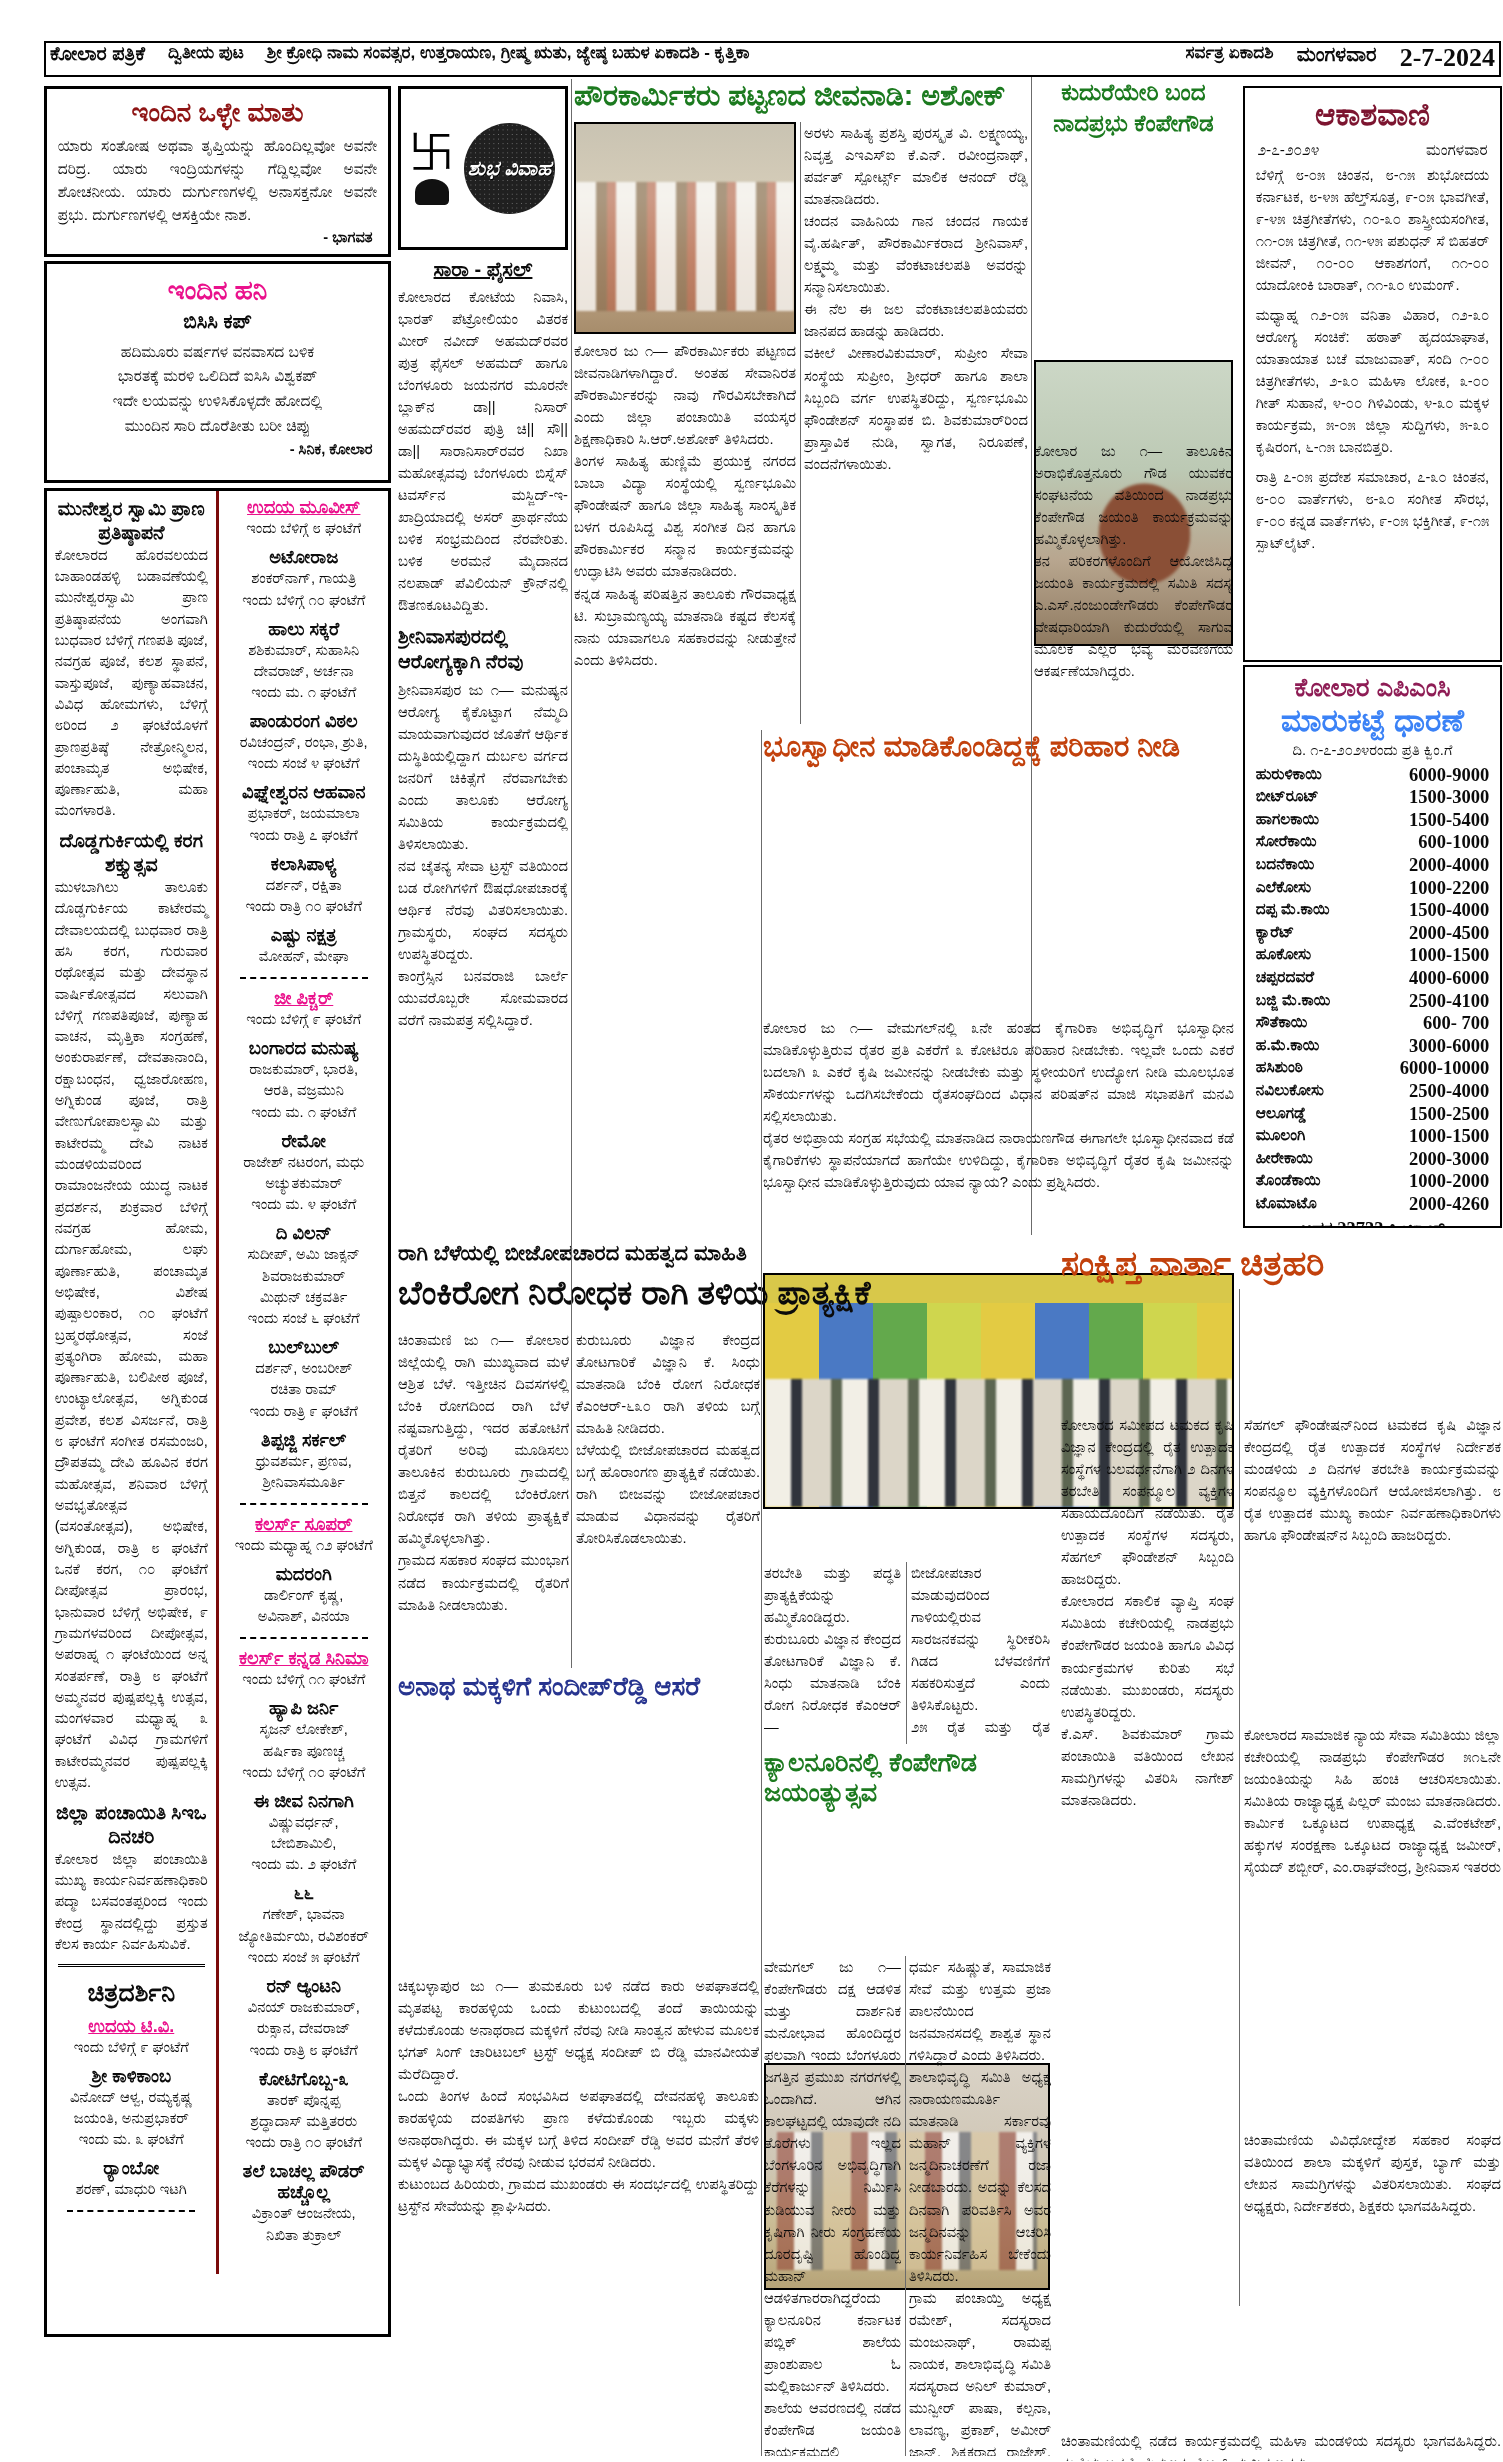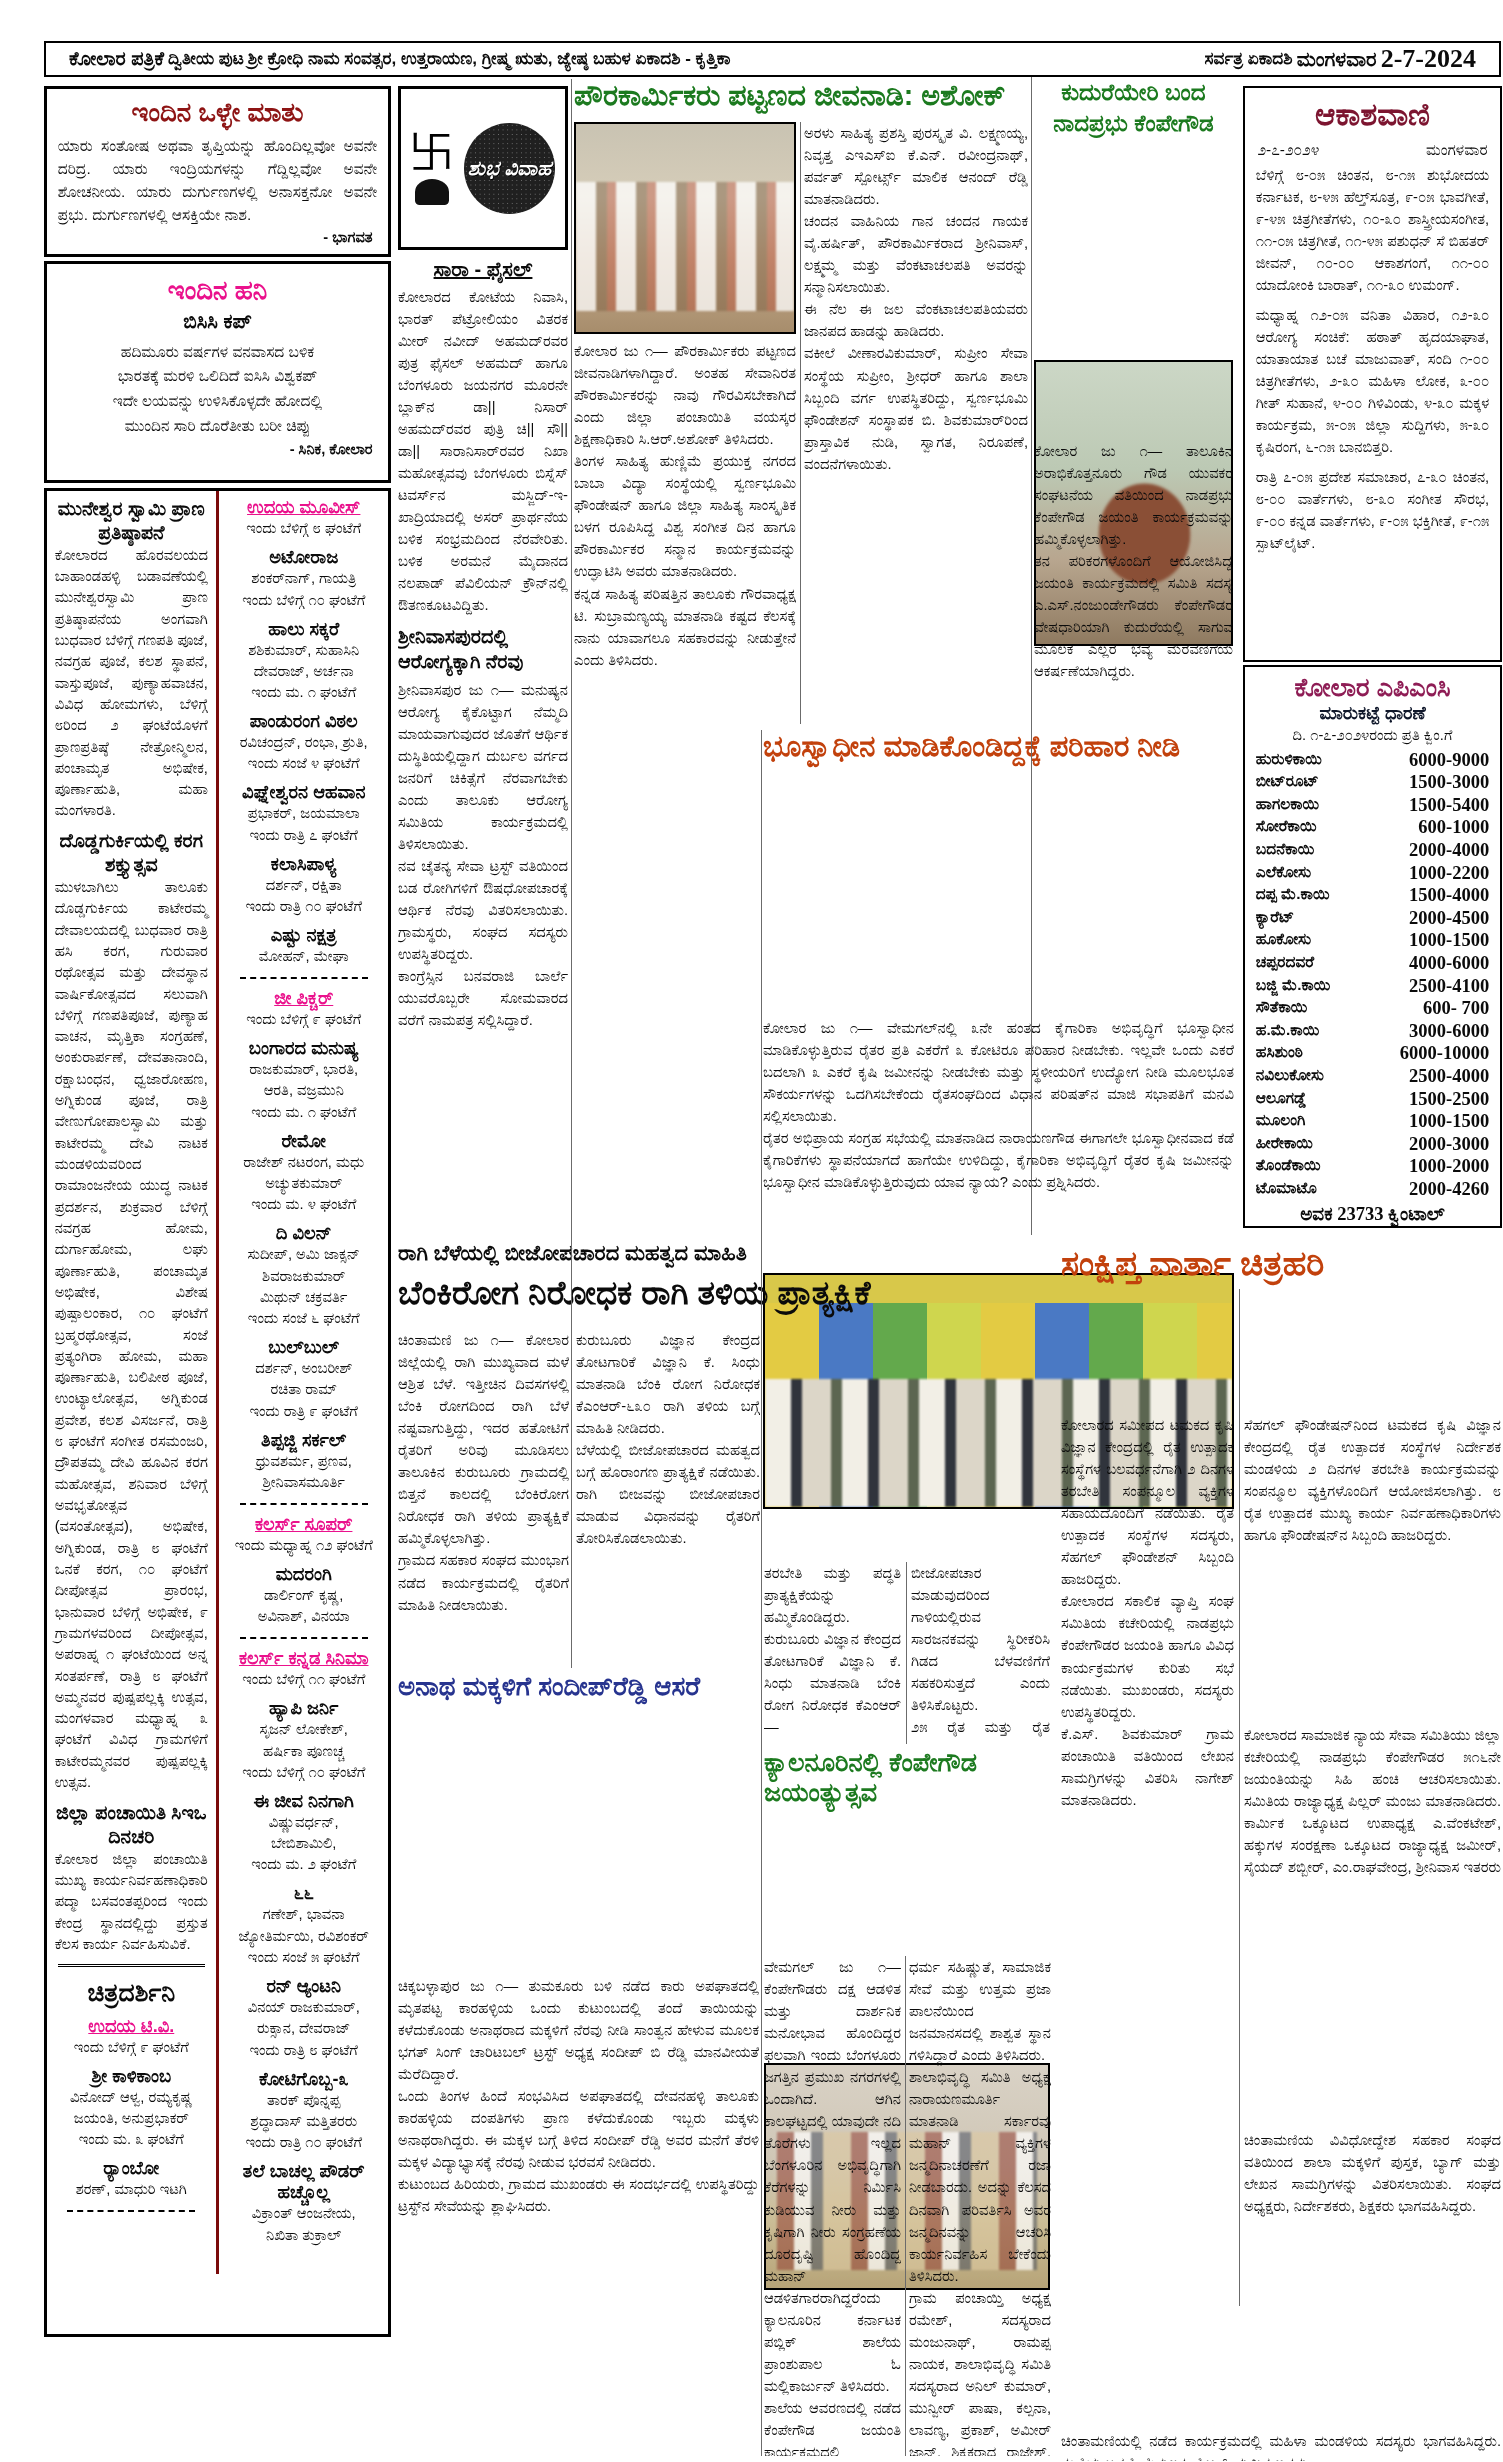--- a/index.html
+++ b/index.html
@@ -5,21 +5,21 @@
   html,body{margin:0;padding:0;background:#e8e8e8;}
   #page{position:relative;width:1504px;height:2462px;background:#ffffff;overflow:hidden;
         font-family:"Liberation Sans",sans-serif;color:#0b0b0b;}
   .abs{position:absolute;box-sizing:border-box;}
   .box{border:3.1px solid #000;}
   .thinbox{border:2.3px solid #000;}
   .jt{font-size:14.7px;line-height:1.5;text-align:justify;white-space:pre-line;overflow:hidden;}
   .ct{text-align:center;}
   .vline{position:absolute;width:0.8px;background:#6b6b6b;}
   
-  #masthead{display:flex;align-items:center;gap:4px;padding:0 23px;border:2.3px solid #000;}
+  #masthead{display:flex;align-items:flex-start;gap:23px;padding:0 4px;border:2.3px solid #000;}
   #masthead .paper{font-weight:bold;font-size:19.3px;}
   #masthead .pg{font-weight:bold;font-size:17px;}
   #masthead .pan{font-weight:bold;font-size:17px;flex:1;}
   #masthead .ex{font-weight:bold;font-size:17px;}
   #masthead .day{font-weight:bold;font-size:20px;}
   #masthead .date{font-weight:bold;font-size:26px;font-family:"Liberation Serif",serif;}
   
   .bx-title{font-weight:bold;text-align:center;}
   #gw .bx-title{font-size:26px;color:#8e1414;margin:7.7px 0 6.2px;}
   #gw .jt{padding:0 10.8px;font-size:15.4px;}
@@ -73,21 +73,21 @@
       filter:blur(1.2px);}
   .ph-village{background:linear-gradient(180deg,#d9d2c6 0%,#cfc6b5 45%,#cbbd96 70%,#b7a478 100%);}
   .ph-village::after{content:"";position:absolute;inset:30% 4% 8% 4%;background:
       repeating-linear-gradient(90deg,rgba(140,50,40,.5) 0 17px,rgba(255,255,255,.7) 17px 34px,
       rgba(60,70,90,.5) 34px 46px,rgba(220,200,160,.6) 46px 74px);filter:blur(1.2px);}
   
   #akash .bx-title{font-size:31px;color:#7c1530;margin:9.3px 0 7.7px;}
   #akash .dline{display:flex;justify-content:space-between;font-size:15.4px;padding:0 12.4px 4.6px;}
   #akash .jt{padding:0 10.8px;}
   #market .t1{font-size:25.5px;color:#8e1d55;font-weight:bold;text-align:center;margin-top:6.2px;}
-  #market .t2{font-size:18px;color:#0f172a;font-weight:bold;text-align:center;}
+  #market .t2{font-size:31px;color:#3b82f6;font-weight:bold;text-align:center;}
   #market .dl{font-size:14.7px;text-align:center;margin:3.1px 0 4.6px;}
   .mrow{display:flex;justify-content:space-between;padding:0.8px 10.8px;}
   .mrow .mn{font-weight:bold;font-size:15.4px;}
   .mrow .mp{font-weight:bold;font-size:18.5px;font-family:"Liberation Serif",serif;}
   #market .foot{font-weight:bold;font-size:18.5px;text-align:center;margin-top:3.1px;
         font-family:"Liberation Serif",serif;}
 </style>
 </head>
 <body>
 

